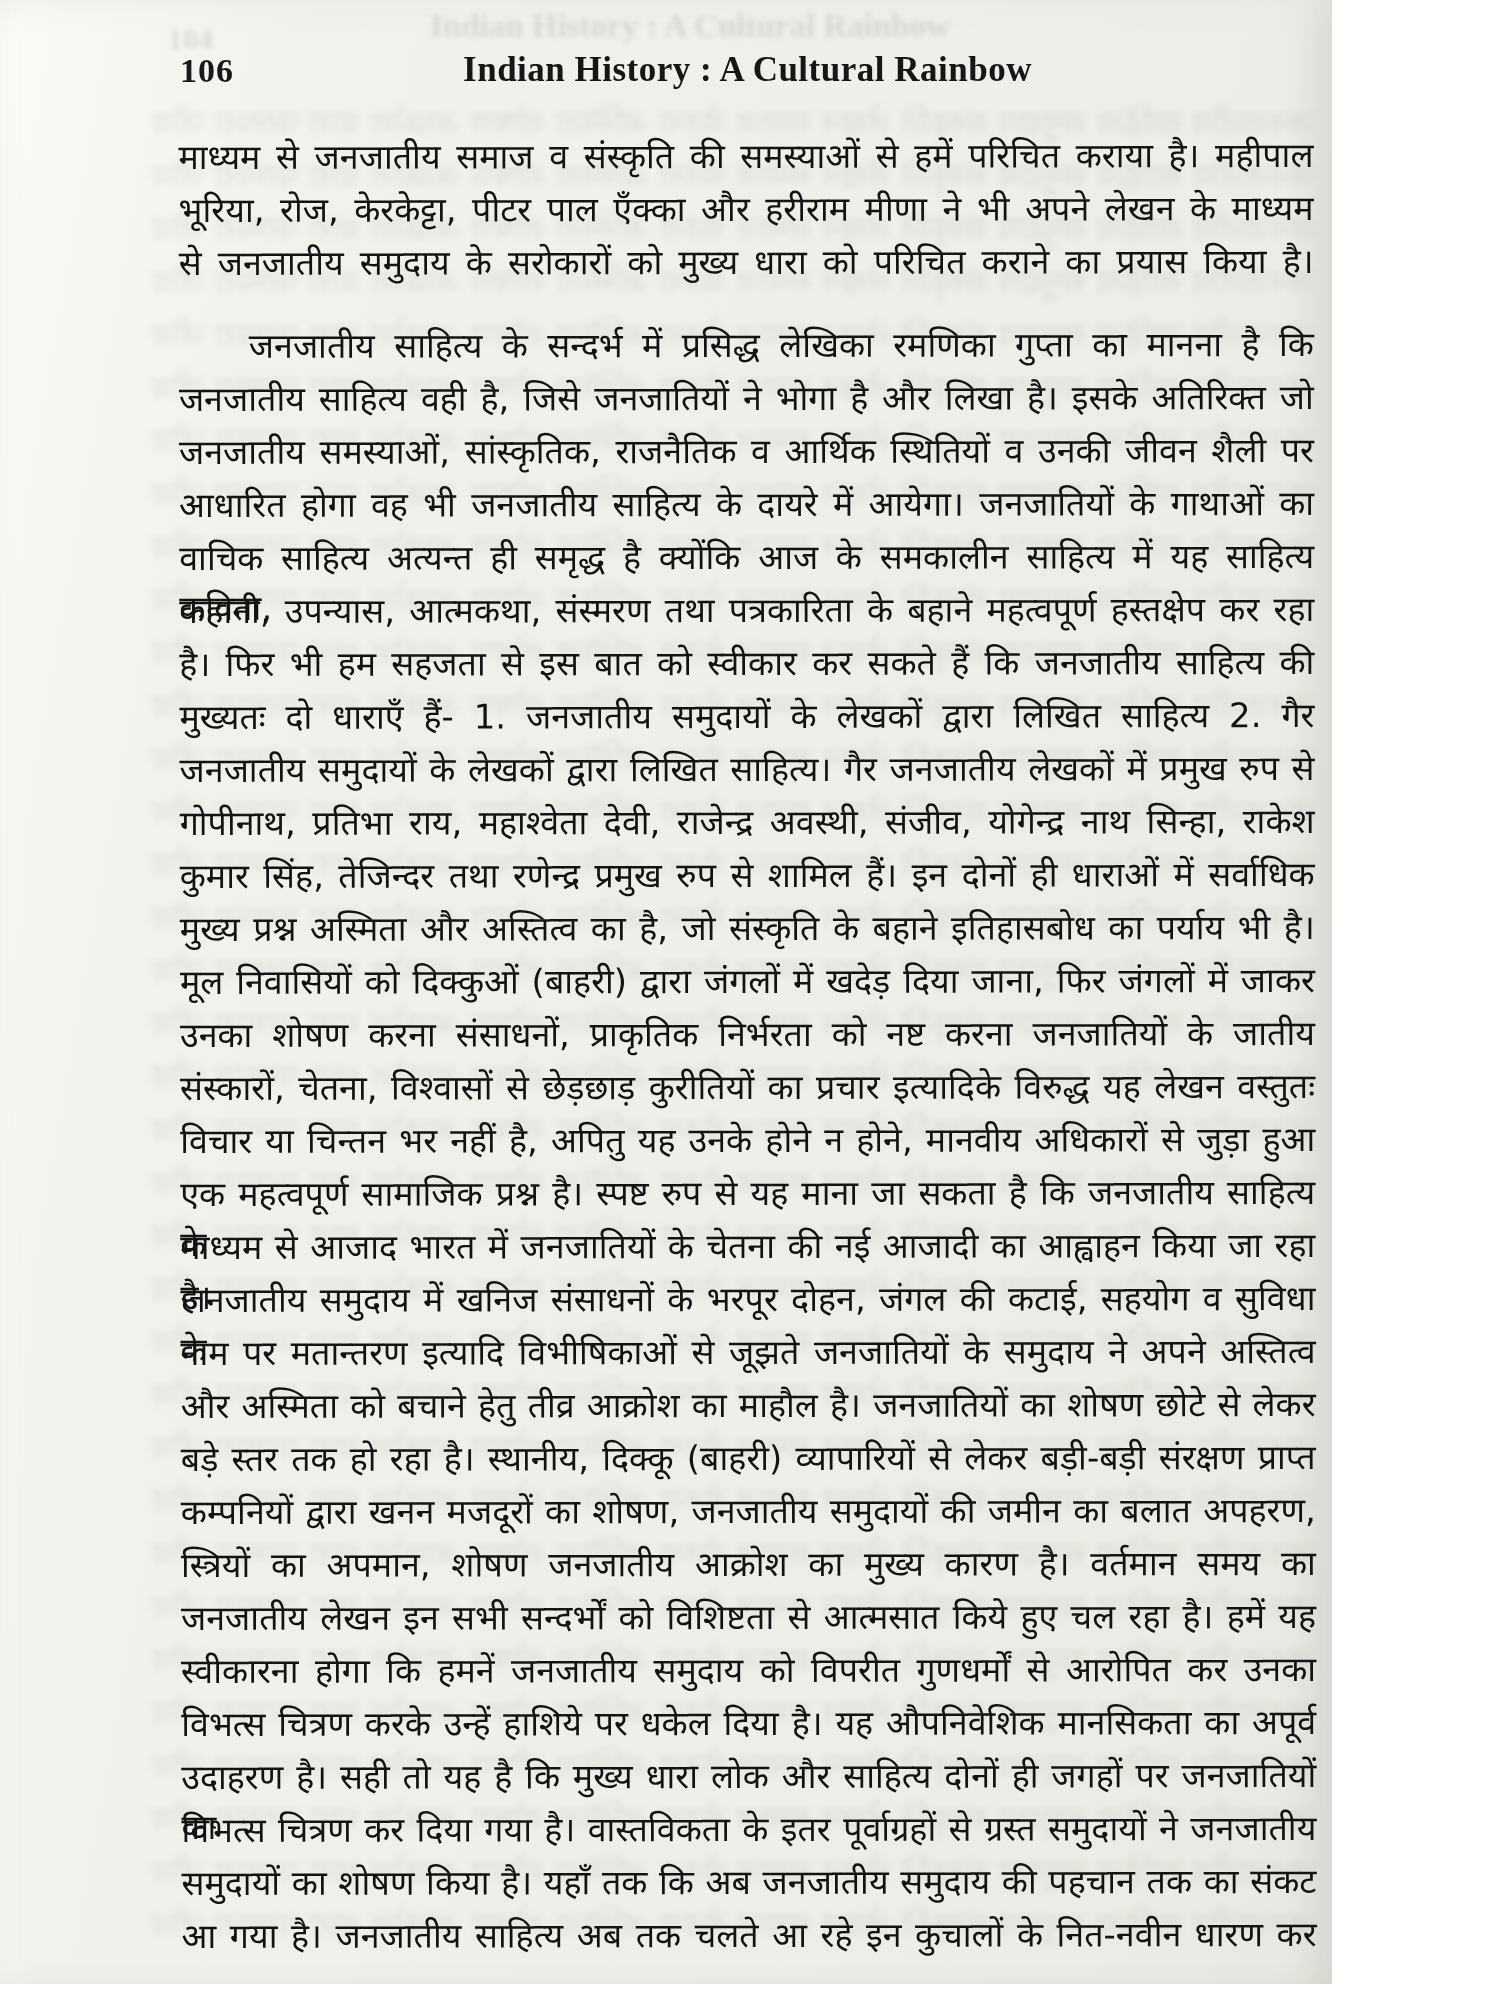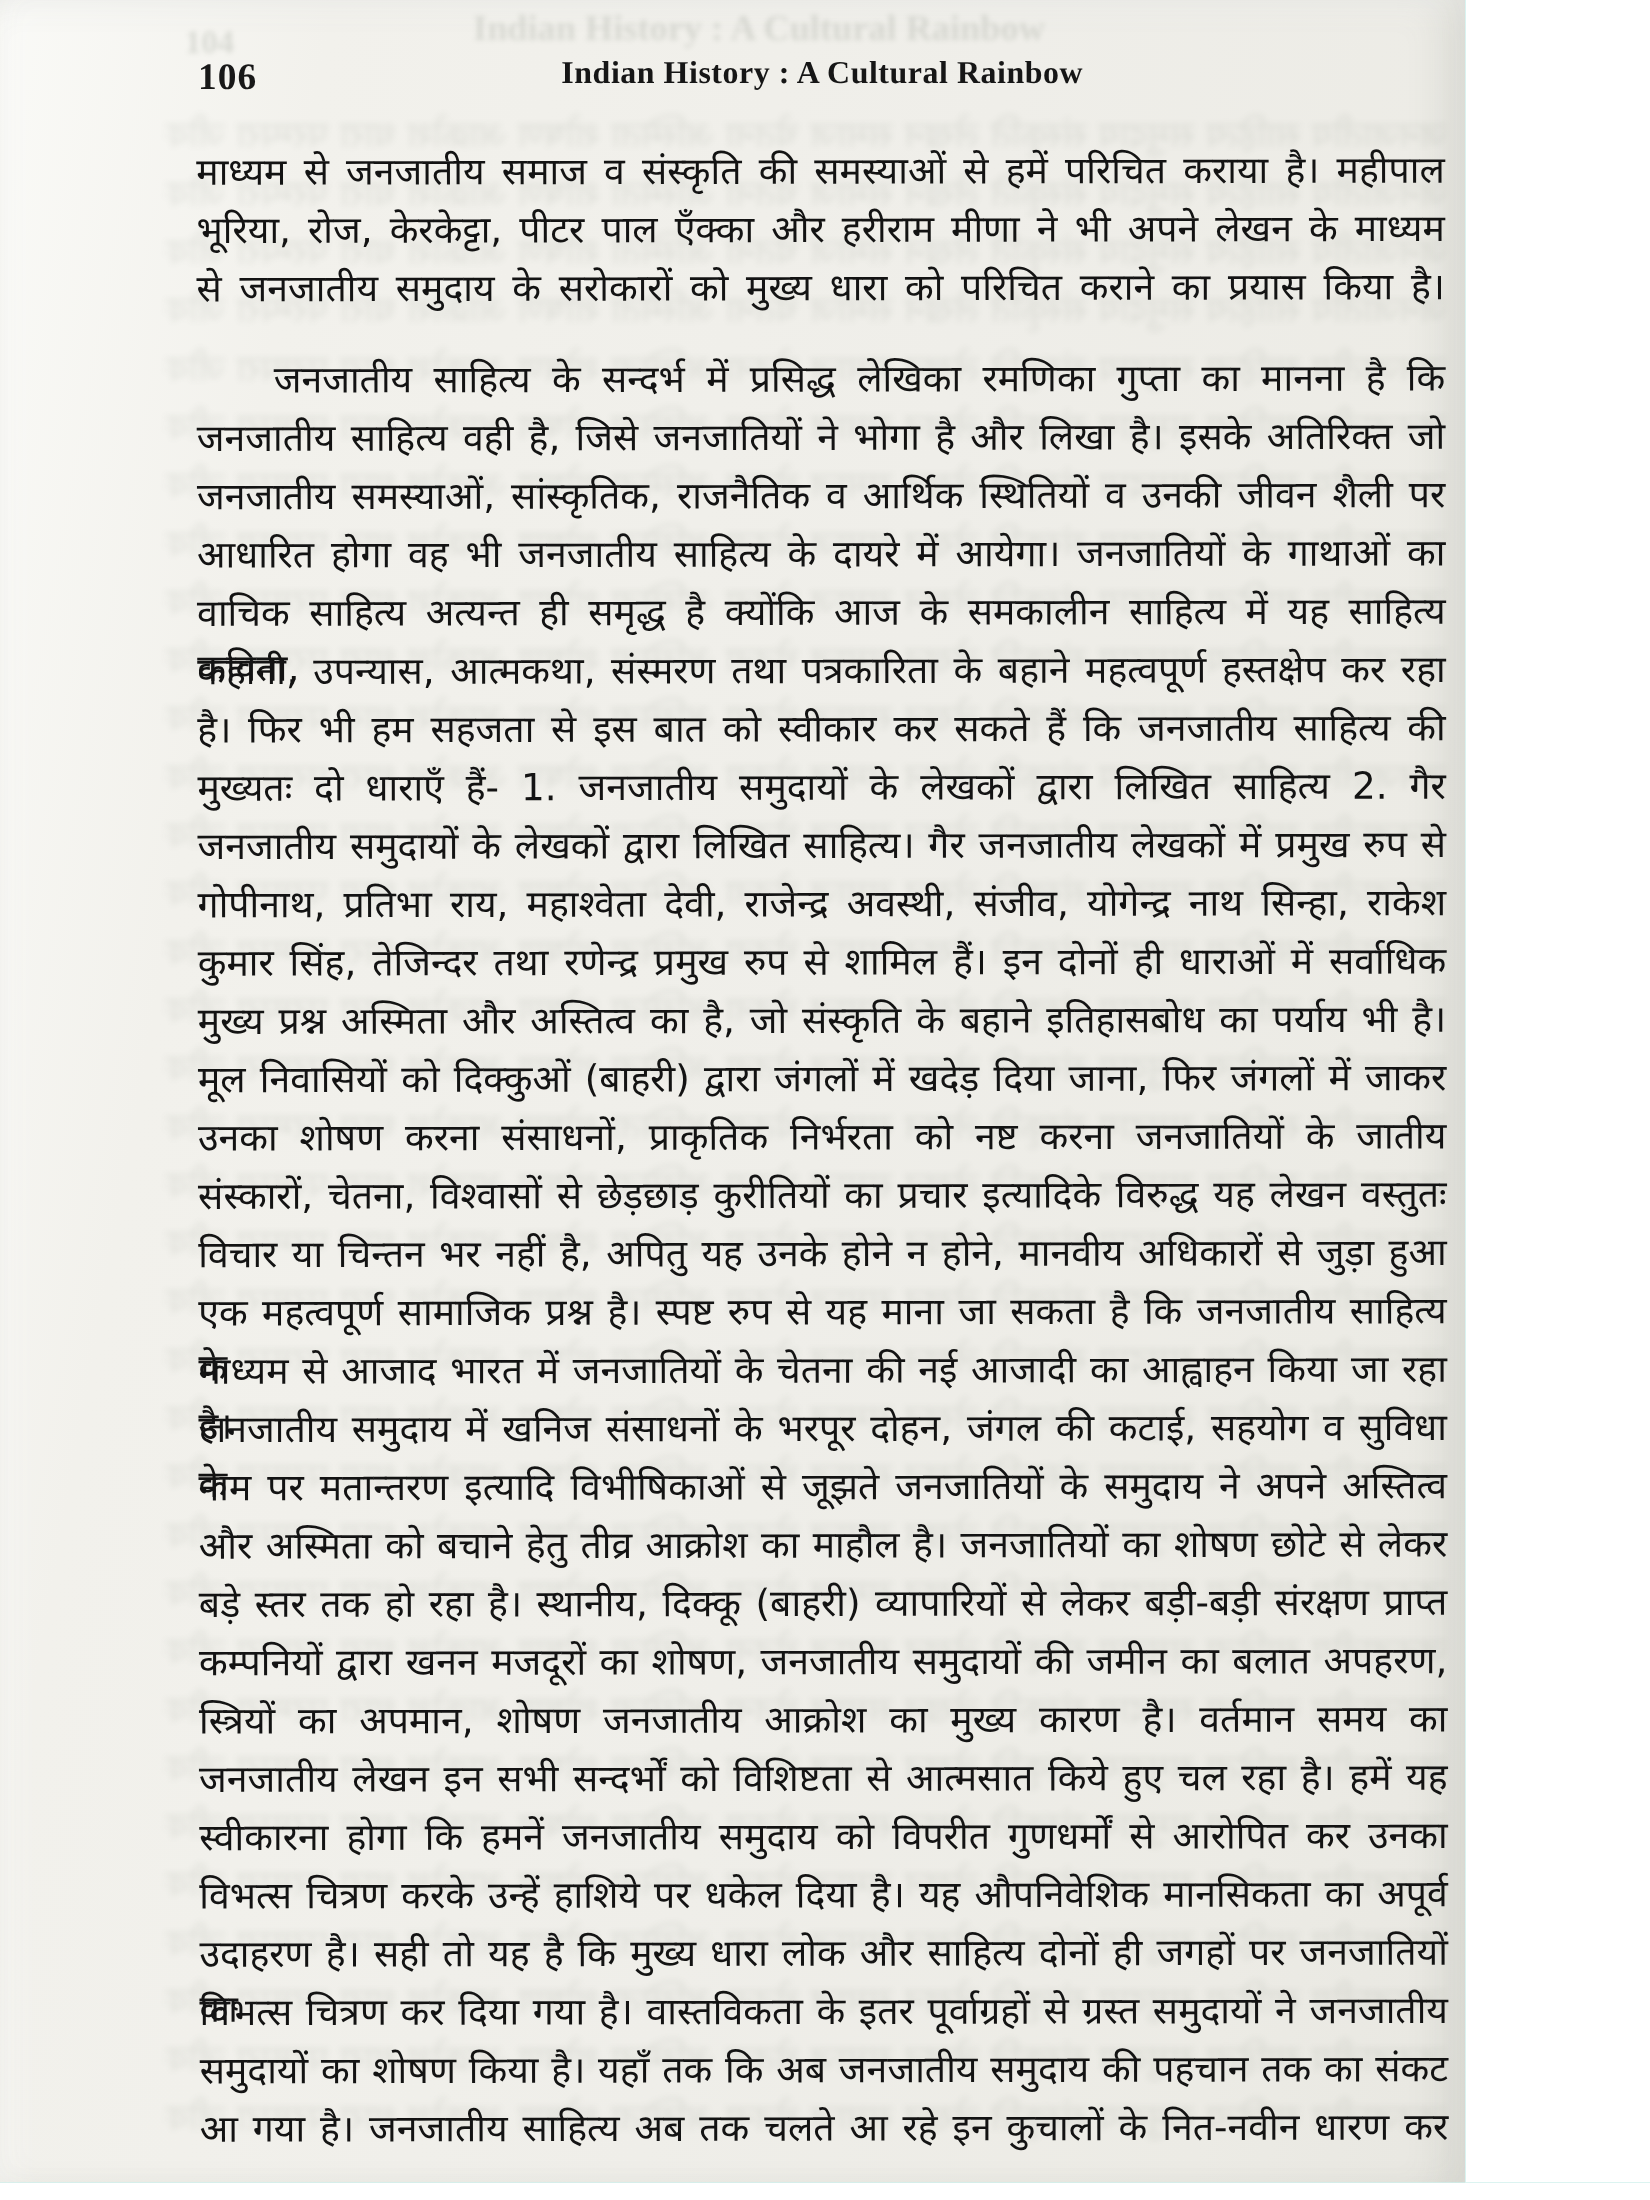--- a/index.html
+++ b/index.html
@@ -80,21 +80,21 @@
     color: #181818;
     letter-spacing: 1px;
   }
   .running-title {
     position: absolute;
     left: 180px; top: 50px;
     width: 1135px;
     text-align: center;
     font-family: "Liberation Serif", "DejaVu Serif", serif;
     font-weight: bold;
-    font-size: 29px;
+    font-size: 35px;
     color: #161616;
     letter-spacing: 0.5px;
   }
 
   
   .body-text {
     position: absolute;
     left: 180px; top: 131px;
     width: 1135px;
     color: #131313;

